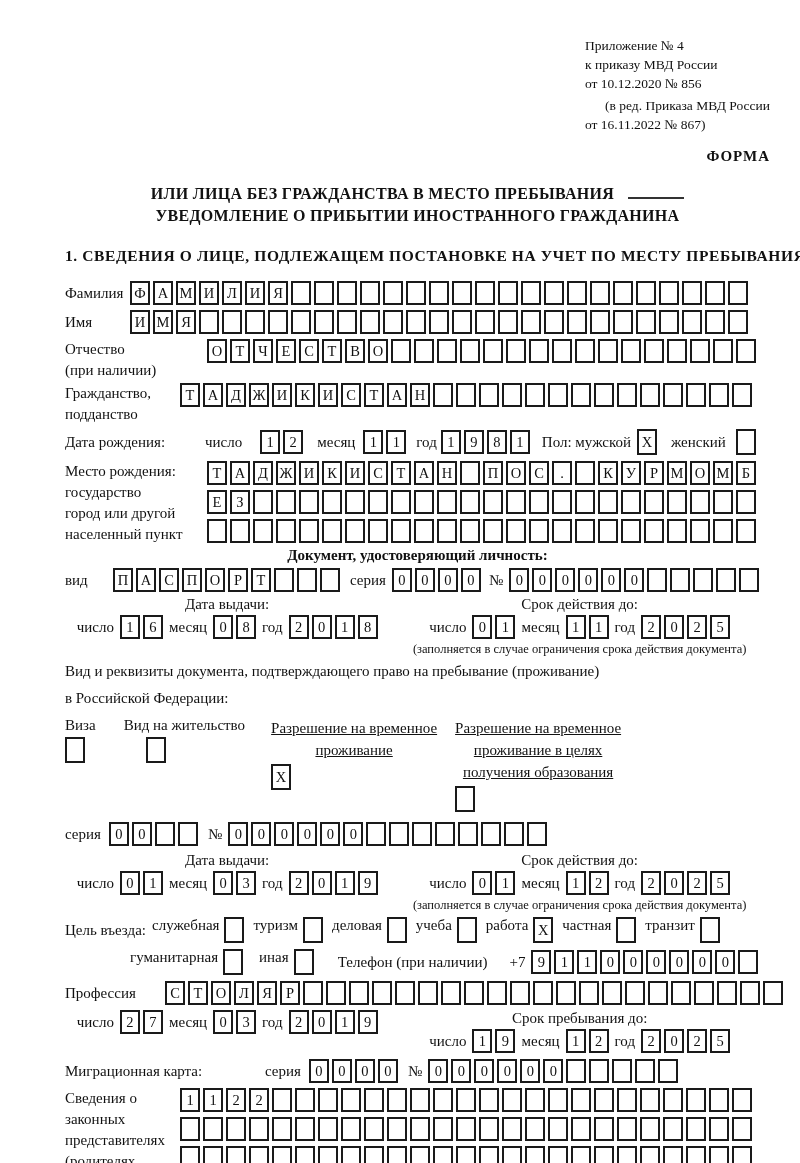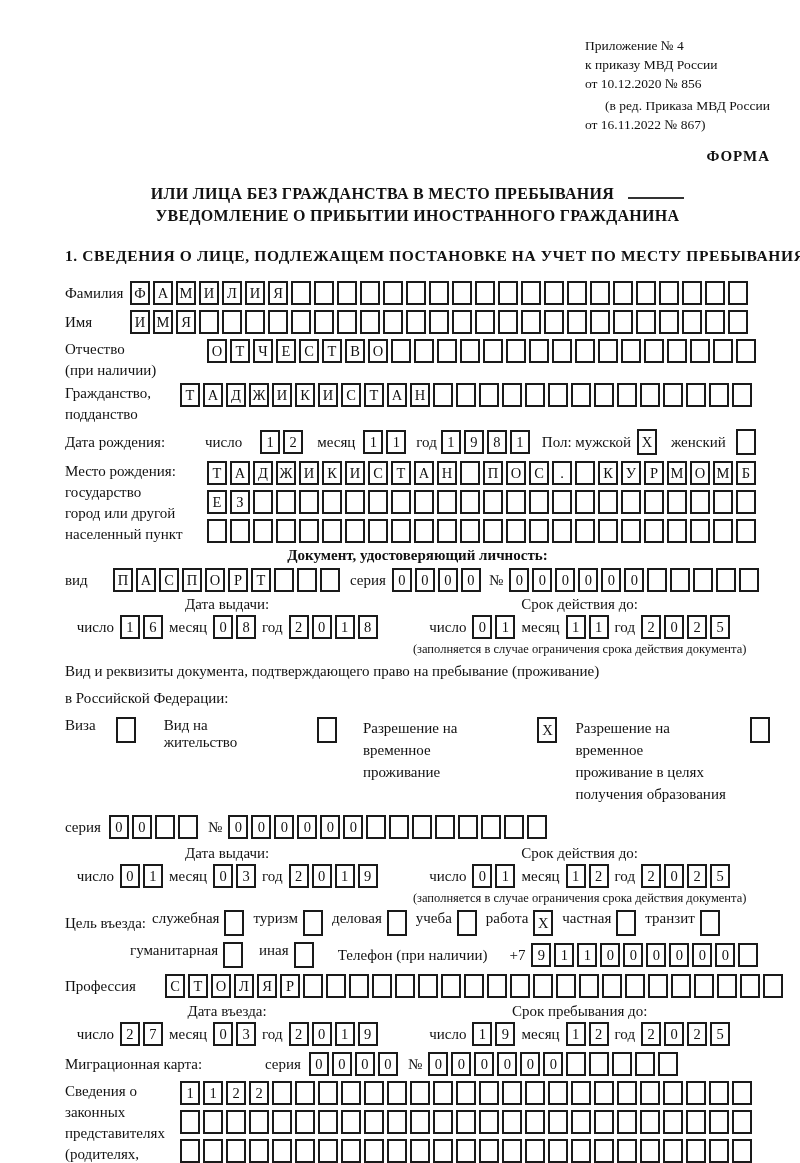--- a/index.html
+++ b/index.html
@@ -46,22 +46,22 @@
   .drow { display:flex; align-items:center; justify-content:center; gap:6px; }
   .note { font-size:12.5px; text-align:center; margin-top:3px; white-space:nowrap; }
 
   .doc-head { text-align:center; font-weight:bold; margin:2px 0 4px; }
 
   .para { line-height:21px; margin-top:4px; }
   .rf-line { margin-top:6px; }
 
   
   .permit-row { display:flex; align-items:flex-start; margin:8px 0 10px; }
-  .pitem { display:flex; align-items:flex-start; gap:20px; }
-  .pcenter { line-height:22px; }
+  .pitem { display:flex; align-items:flex-start; gap:3px;flex-direction:column; }
+  .pcenter { text-align:center; line-height:22px;text-decoration:underline; }
 
   
   .purpose { display:flex; align-items:center; margin-bottom:6px; }
   .pair { display:flex; gap:5px; margin-right:9px; }
   .pair:last-child { margin-right:0; }
 
   .indent65 { margin-left:65px; }
 
   .mig-label { width:200px; }
 </style>
@@ -641,21 +641,20 @@
         <span class="cell"></span>
         <span class="cell"></span>
         <span class="cell"></span>
         <span class="cell"></span>
         <span class="cell"></span>
       </span>
   </div>
 
   <div class="dates" style="margin-bottom:6px;">
     <div class="dcol-l">
-      <div class="dhead">Дата въезда:</div>
       <div class="drow">
         <span>число</span>
         <span class="cells">
             <span class="cell">2</span>
             <span class="cell">7</span>
           </span>
         <span>месяц</span>
         <span class="cells">
             <span class="cell">0</span>
             <span class="cell">3</span>

